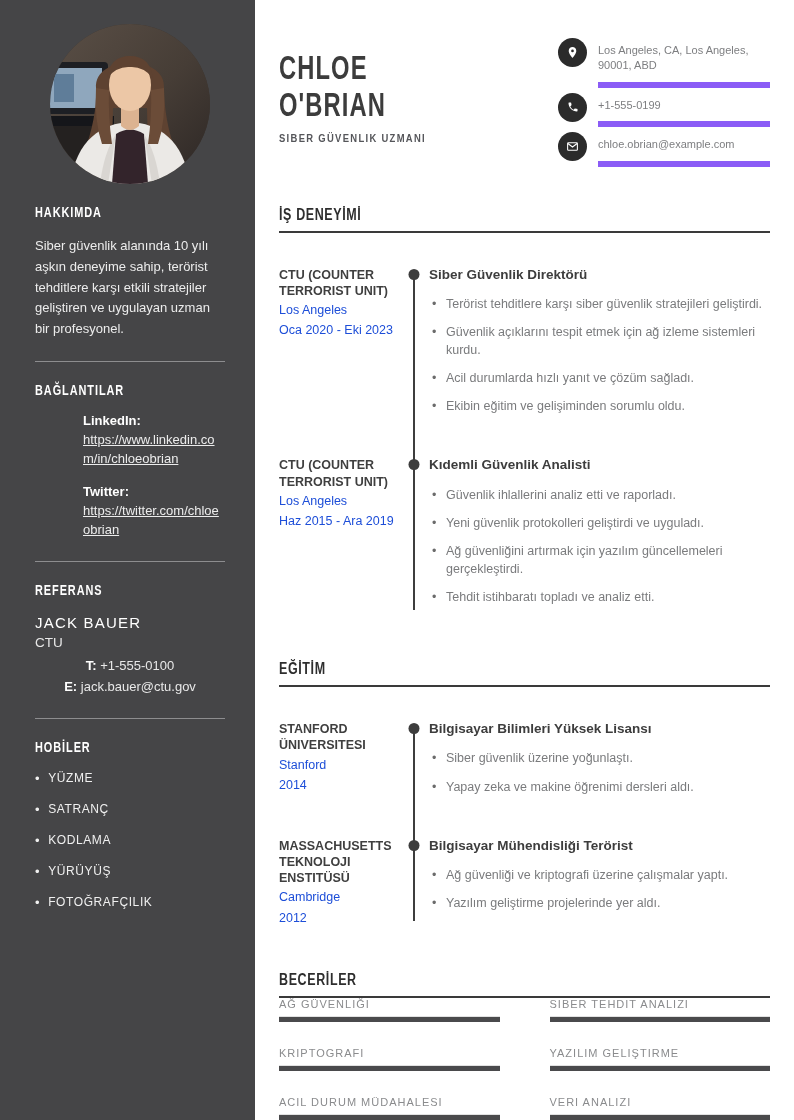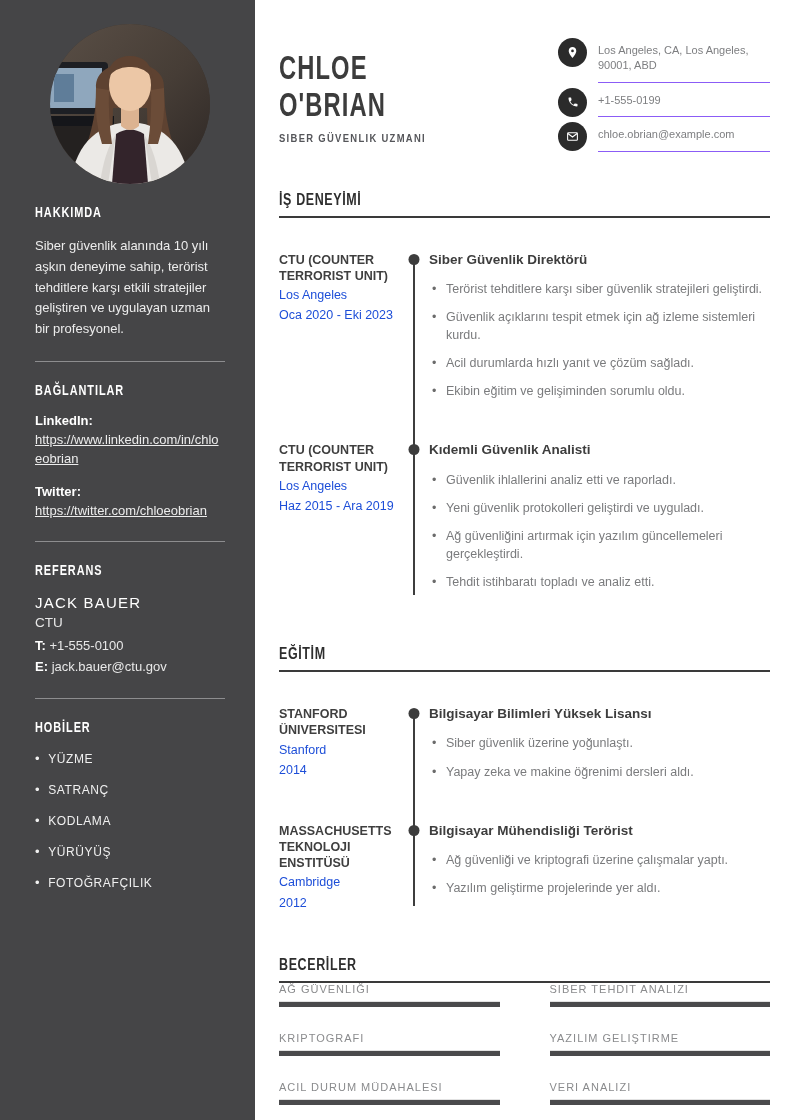--- a/index.html
+++ b/index.html
@@ -24,29 +24,29 @@
   }
   .avatar-wrap svg { display:block; }
   .side-heading {
     font-size:14px; font-weight:bold; color:#ffffff;
     letter-spacing:1.2px; white-space:nowrap;
     transform:scaleX(0.78); transform-origin:left center;
   }
   .side-sep { border:none; border-top:1px solid #8d8d8f; margin-top:21px; }
   .side-section { margin-top:20px; }
   .about-text { margin-top:16px; font-size:13px; line-height:1.6; color:#ececec; }
-  .link-block { margin-top:15px; }
+  .link-block { margin-top:15px;margin-left:48px; }
   .link-label { font-weight:bold; font-size:13px; color:#fff; }
   .link-url {
     font-size:13px; color:#ececec; text-decoration:underline;
     word-break:break-all; line-height:1.5; display:block; margin-top:2px; cursor:pointer;
   }
   .ref-name { margin-top:16px; font-size:15px; letter-spacing:1.2px; color:#fff; }
   .ref-company { margin-top:4px; font-size:13.5px; color:#e8e8e8; }
-  .ref-line { margin-top:7px; font-size:13px; line-height:1.45; }
+  .ref-line { margin-top:7px; font-size:13px; line-height:1.45;text-align:center; }
   .ref-line b { color:#fff; }
   .hobby-list { margin-top:4px; }
   .hobby {
     margin-top:16px; font-size:12px; letter-spacing:0.6px;
     display:flex; align-items:center; color:#f0f0f0;
   }
   .hobby::before { content:"•"; margin-right:8px; font-size:13px; }
 
   
   .main { flex:1; padding:38px 24px 24px 24px; }
@@ -63,21 +63,21 @@
     transform:scaleX(0.82); transform-origin:left center;
   }
   .contact { width:212px; }
   .contact-row { display:flex; gap:11px; margin-bottom:5px; }
   .contact-icon {
     width:29px; height:29px; border-radius:50%; background:#2b2b2b;
     display:flex; align-items:center; justify-content:center; flex-shrink:0;
   }
   .contact-text {
     flex:1; font-size:11px; color:#7d7e80; line-height:1.4;
-    padding:5px 0 8px 0; border-bottom:1px solid #8b5cf6;
+    padding:5px 0 8px 0; border-bottom:6px solid #8b5cf6;
   }
 
   .section { margin-top:44px; }
   .sec-heading {
     font-size:16px; font-weight:bold; color:#2e2e2e; letter-spacing:0.8px;
     white-space:nowrap; transform:scaleX(0.78); transform-origin:left center;
   }
   .sec-rule { height:2px; background:#3a3a3a; margin-top:7px; }
 
   .entries { position:relative; margin-top:34px; }

